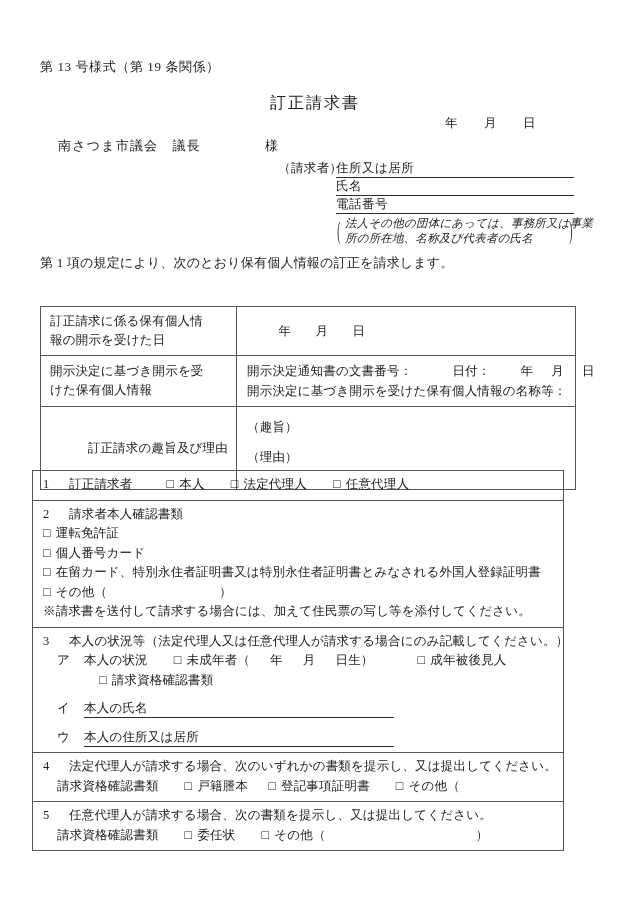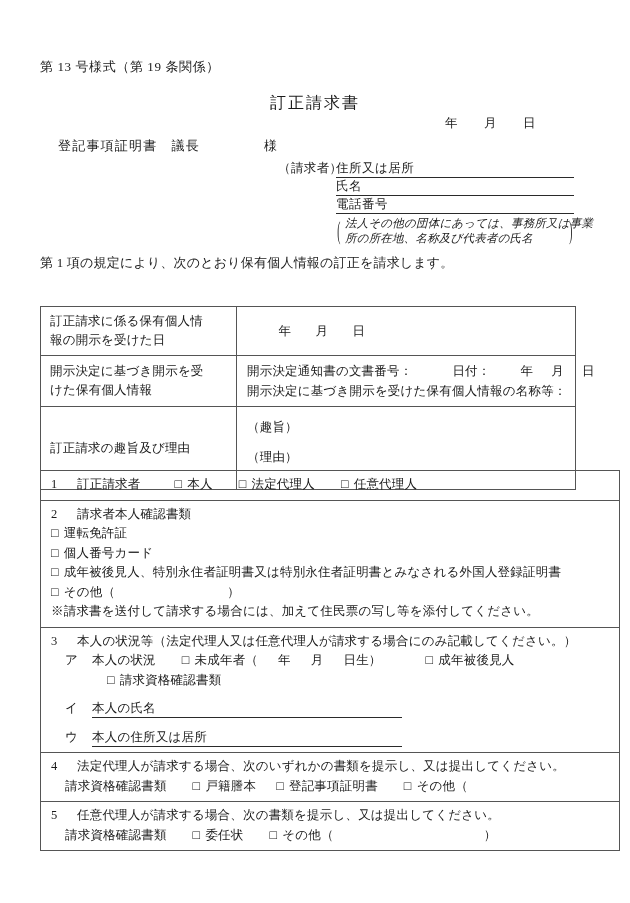--- a/index.html
+++ b/index.html
@@ -143,21 +143,21 @@
     left: 40px;
     top: 306px;
     width: 536px;
   }
   #table-disclosure td.lbl {
     width: 178px;
     padding: 5px 8px 5px 9px;
     line-height: 19px;
   }
   #table-disclosure td.lbl.center {
-    text-align: left;
+    text-align: right;
   }
   #table-disclosure td.val {
     padding: 5px 8px 5px 10px;
     line-height: 19px;
     vertical-align: top;
   }
   #table-disclosure td.val.mid { vertical-align: middle; }
   .date-inline { white-space: nowrap; letter-spacing: 0.5px; }
   .date-inline .gap { display: inline-block; width: 24px; }
   .row-date-cell { text-align: center; }
@@ -166,23 +166,23 @@
     padding-right: 170px;
   }
   .kv-line { display: block; white-space: nowrap; line-height: 20px; }
   .kv-line .gap-s { display: inline-block; width: 30px; }
   .kv-line .gap-m { display: inline-block; width: 40px; }
   .kv-line .gap-xs { display: inline-block; width: 18px; }
   .purpose-cell { height: 72px; }
   .purpose-cell .pl { display: block; line-height: 30px; }
 
   #table-requirements {
-    left: 40px;
+    left: 32px;
     top: 470px;
-    width: 580px;
+    width: 532px;
   }
   #table-requirements td {
     padding: 4px 8px 5px 10px;
     line-height: 19.5px;
     vertical-align: top;
   }
   .ln { display: block; white-space: nowrap; }
   .idx { display: inline-block; width: 12px; }
   .chk { display: inline-block; margin-right: 5px; }
   .sp14 { display: inline-block; width: 14px; }
@@ -211,21 +211,21 @@
 
   <div class="form-no">第 13 号様式（第 19 条関係）</div>
 
   <div class="doc-title">訂正請求書</div>
 
   <div class="date-line-top">
     <span>年</span><span class="gap"></span><span>月</span><span class="gap"></span><span>日</span>
   </div>
 
   <div class="addressee">
-    <span>登記事項証明書　議長</span><span class="sp-sama"></span><span>様</span>
+    <span>南さつま市議会　議長</span><span class="sp-sama"></span><span>様</span>
   </div>
 
   <div class="requester">
     <div class="requester-label">（請求者）</div>
     <div class="req-fields">
       <div class="req-field">住所又は居所</div>
       <div class="req-field">氏名</div>
       <div class="req-field">電話番号</div>
       <div class="note-box">
         <span class="paren left">(</span>
@@ -291,21 +291,21 @@
         <span class="ln">
           <span class="idx">2</span><span class="sp14"></span><span>請求者本人確認書類</span>
         </span>
         <span class="ln">
           <span class="chk">□</span><span>運転免許証</span>
         </span>
         <span class="ln">
           <span class="chk">□</span><span>個人番号カード</span>
         </span>
         <span class="ln">
-          <span class="chk">□</span><span>成年被後見人、特別永住者証明書又は特別永住者証明書とみなされる外国人登録証明書</span>
+          <span class="chk">□</span><span>在留カード、特別永住者証明書又は特別永住者証明書とみなされる外国人登録証明書</span>
         </span>
         <span class="ln">
           <span class="chk">□</span><span>その他</span><span>（</span><span class="paren-blank-s"></span><span>）</span>
         </span>
         <span class="ln">※請求書を送付して請求する場合には、加えて住民票の写し等を添付してください。</span>
       </td>
     </tr>
 
     <tr>
       <td>

